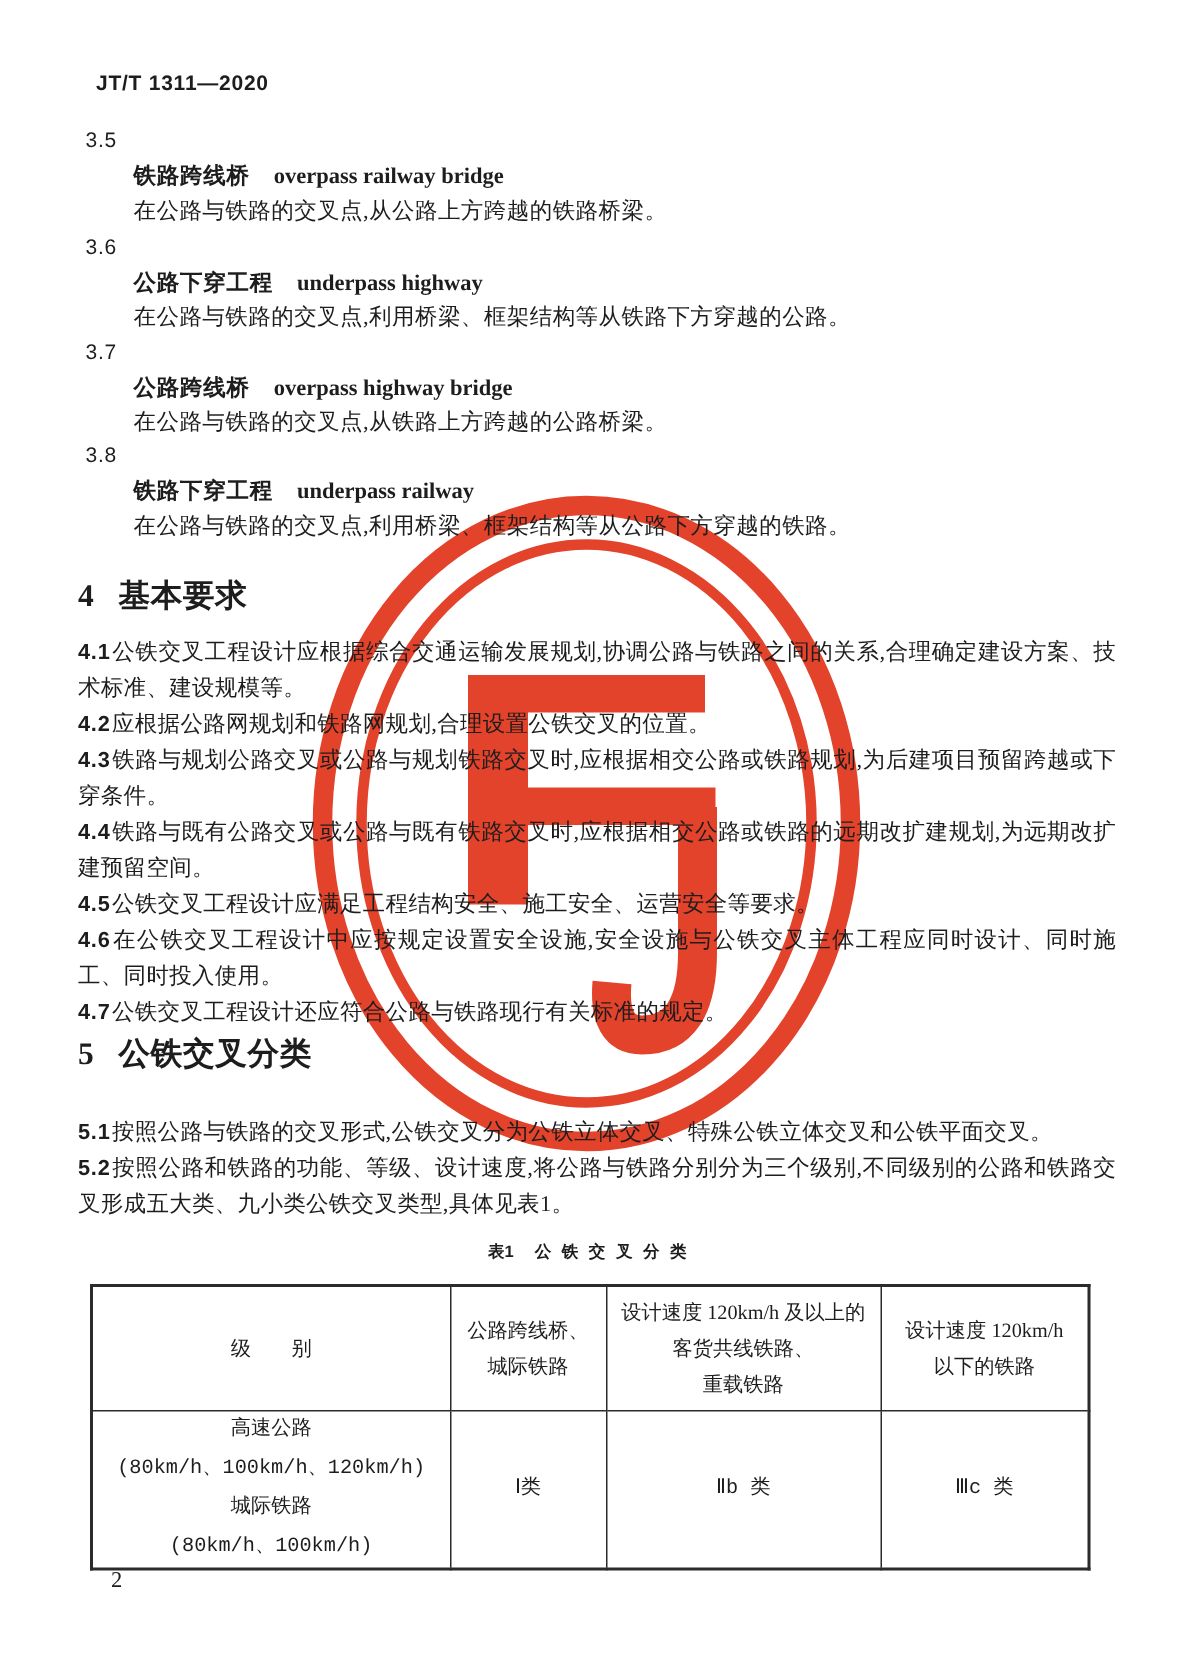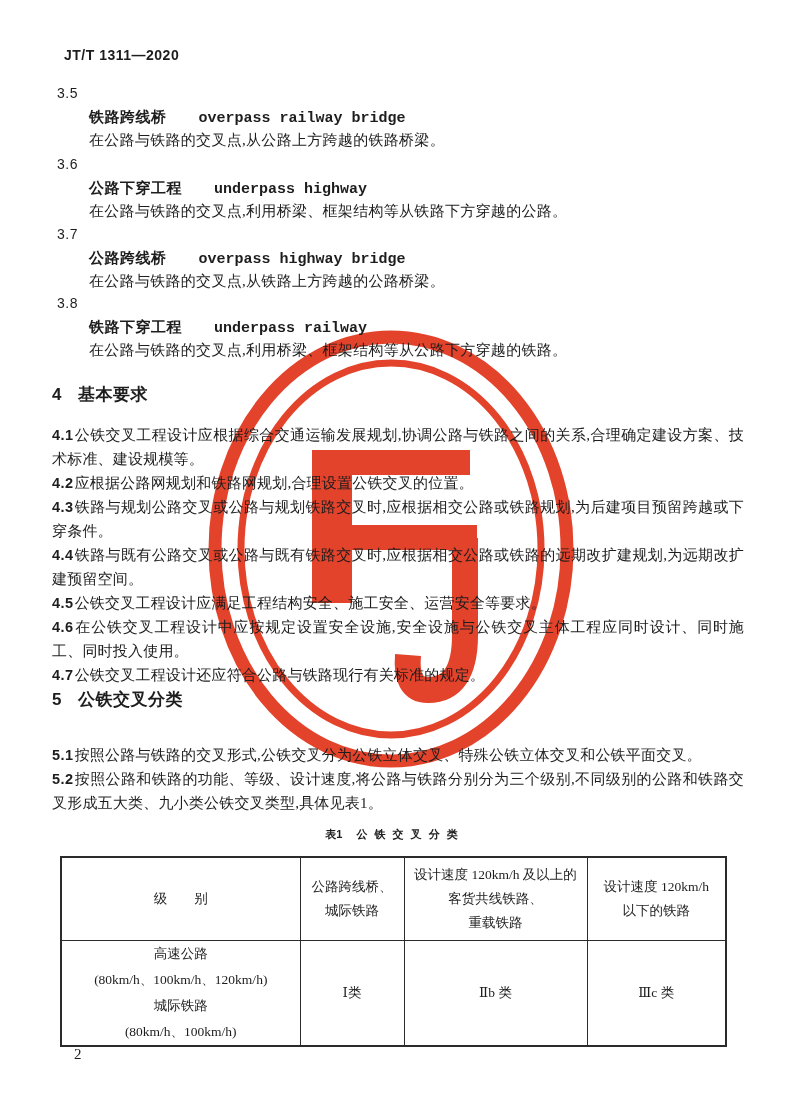--- a/index.html
+++ b/index.html
@@ -9,39 +9,39 @@
   }
   .abs{position:absolute;z-index:2;text-align:right;}
   .sans{font-family:"Liberation Sans","DejaVu Sans",sans-serif;}
   .serif{font-family:"Liberation Serif","DejaVu Serif",serif;}
 
   .doc-code{left:64px;top:47px;font-size:14px;font-weight:bold;letter-spacing:.5px;}
 
   .defnum{left:57px;font-size:14px;letter-spacing:.5px;}
   .term{left:89px;font-size:15px;font-weight:bold;}
   .term .tzh{font-family:"Liberation Sans","DejaVu Sans",sans-serif;letter-spacing:.5px;}
-  .term .ten{font-family:Liberation Mono, monospace;margin-left:32px;}
+  .term .ten{font-family:Liberation Serif, serif;margin-left:16px;}
   .desc{left:89px;font-size:15px;letter-spacing:.3px;}
 
-  .heading{left:52px;font-size:17px;font-weight:bold;letter-spacing:.5px;}
+  .heading{left:52px;font-size:21px;font-weight:bold;letter-spacing:.5px;font-family:Liberation Serif, serif;}
   .heading .hnum{margin-right:16px;}
 
   .clause{left:52px;width:692px;font-size:15px;line-height:24px;letter-spacing:.2px;text-align:justify;}
   .clause .cnum{font-family:"Liberation Sans","DejaVu Sans",sans-serif;font-weight:bold;
                 font-size:14.5px;margin-right:1px;letter-spacing:.5px;}
 
   .tbl-caption{left:60px;top:827px;width:665px;text-align:center;font-size:11px;font-weight:bold;}
   .tbl-caption .cap-title{margin-left:14px;letter-spacing:2px;}
 
   table.t1{position:absolute;z-index:2;left:60px;top:856px;width:665px;border-collapse:collapse;
            table-layout:fixed;font-size:13.5px;}
   table.t1 td{border:1px solid #2b2b2b;text-align:center;vertical-align:middle;padding:0 4px;}
   table.t1{border:2px solid #2b2b2b;}
   table.t1 tr.hd td{height:82px;line-height:24px;}
-  table.t1 tr.bd td{height:102px;line-height:26px;}
+  table.t1 tr.bd td{height:102px;line-height:26px;font-family:Liberation Mono, monospace;}
   table.t1 .ln{display:block;}
 
   .page-num{left:74px;top:1046px;font-size:15px;}
 
   .stamp{position:absolute;left:205px;top:328px;width:372px;height:444px;z-index:1;opacity:.95;}
 </style>
 </head>
 <body>
 
 <div class="stamp">

